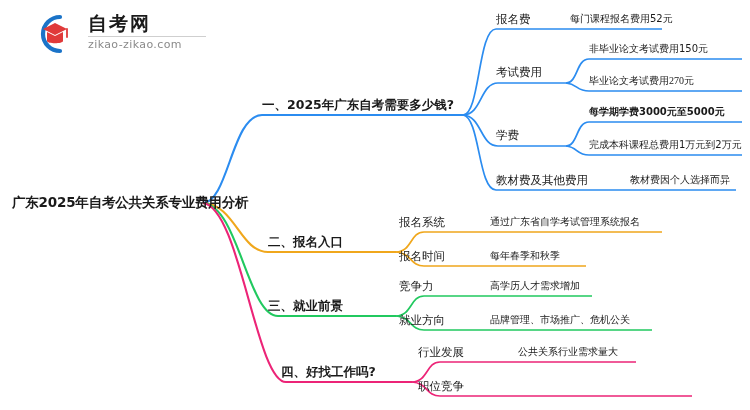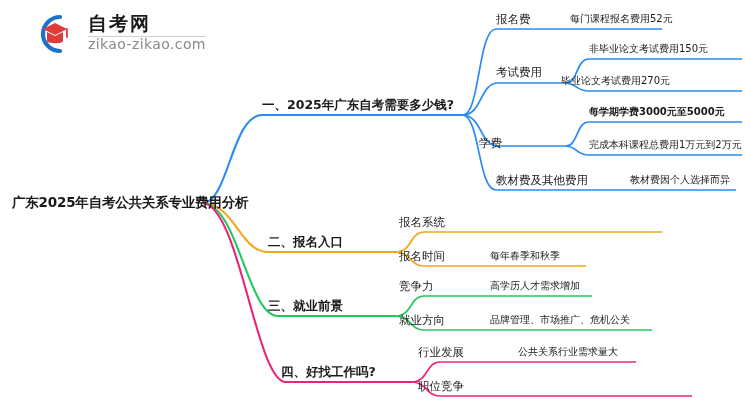--- a/index.html
+++ b/index.html
@@ -60,21 +60,21 @@
     line-height: 22px;
   }
   .logo-rule {
     width: 118px;
     height: 1px;
     background: #cfcfcf;
     margin: 2px 0 2px 0;
   }
   .logo-en {
     font-family: "DejaVu Sans", "Liberation Sans", sans-serif;
-    font-size: 14px;
+    font-size: 11px;
     color: #8a8a8a;
     letter-spacing: 0.4px;
     line-height: 11px;
   }
 
   
   .node {
     position: absolute;
     font-family: "DejaVu Sans", "Liberation Sans", sans-serif;
     color: #1a1a1a;
@@ -146,32 +146,33 @@
 
   <div class="node root" style="left:12px; top:196px;">广东2025年自考公共关系专业费用分析</div>
 
   <div class="node lvl1" style="left:262px; top:99px;">一、2025年广东自考需要多少钱?</div>
 
   <div class="node lvl2" style="left:496px; top:14px;">报名费</div>
   <div class="node lvl3" style="left:570px; top:14px;">每门课程报名费用52元</div>
 
   <div class="node lvl2" style="left:496px; top:67px;text-align:center;">考试费用</div>
   <div class="node lvl3" style="left:589px; top:44px;">非毕业论文考试费用150元</div>
-  <div class="node lvl3" style="left:561px; top:76px;">毕业论文考试费用270元</div>
+  <div class="node lvl3" style="left:589px; top:76px;font-family:Liberation Serif, serif;">毕业论文考试费用270元</div>
 
-  <div class="node lvl2" style="left:479px; top:130px;margin-top:8px;">学费</div>
+  <div class="node lvl2" style="left:496px; top:130px;">学费</div>
   <div class="node lvl3" style="left:589px; top:107px;font-weight:bold;">每学期学费3000元至5000元</div>
   <div class="node lvl3" style="left:589px; top:140px;">完成本科课程总费用1万元到2万元</div>
 
   <div class="node lvl2" style="left:496px; top:175px;">教材费及其他费用</div>
   <div class="node lvl3" style="left:630px; top:175px;">教材费因个人选择而异</div>
 
   <div class="node lvl1" style="left:268px; top:236px;">二、报名入口</div>
 
   <div class="node lvl2" style="left:399px; top:217px;">报名系统</div>
+  <div class="node lvl3" style="left:490px; top:217px;">通过广东省自学考试管理系统报名</div>
 
   <div class="node lvl2" style="left:399px; top:251px;">报名时间</div>
   <div class="node lvl3" style="left:490px; top:251px;">每年春季和秋季</div>
 
   <div class="node lvl1" style="left:268px; top:300px;">三、就业前景</div>
 
   <div class="node lvl2" style="left:399px; top:281px;">竞争力</div>
   <div class="node lvl3" style="left:490px; top:281px;">高学历人才需求增加</div>
 
   <div class="node lvl2" style="left:399px; top:315px;">就业方向</div>

